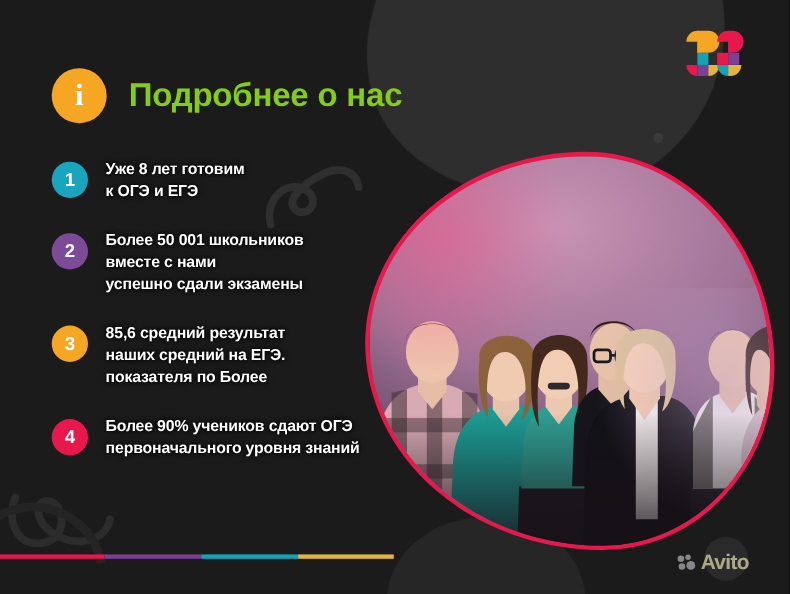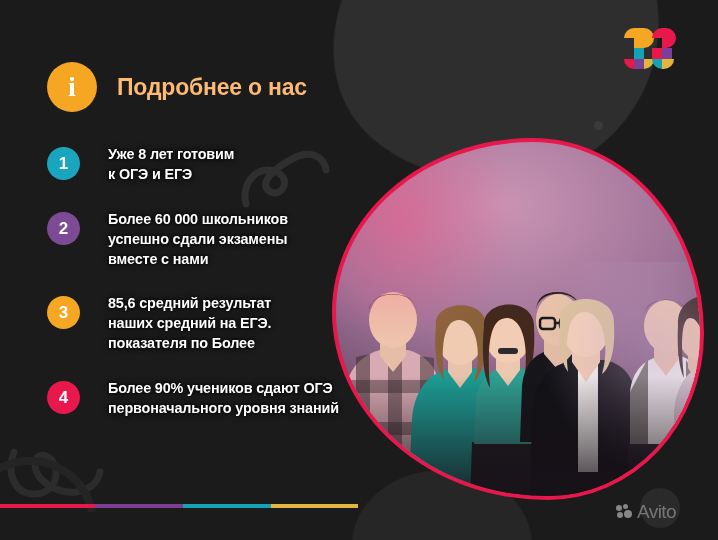--- a/index.html
+++ b/index.html
@@ -44,35 +44,35 @@
     position:absolute;left:47px;top:62px;display:flex;align-items:center;gap:20px;
   }
   .info-badge{
     width:50px;height:50px;border-radius:50%;
     background:#f5a623;
     display:flex;align-items:center;justify-content:center;
     color:#ffffff;font-size:28px;font-weight:bold;line-height:1;
     font-family:"Liberation Serif","DejaVu Serif",serif;
   }
   .heading-text{
-    color:#fdba74;font-size:23px;font-weight:bold;letter-spacing:-0.2px;
+    color:#84cc16;font-size:30px;font-weight:bold;letter-spacing:-0.2px;
     white-space:nowrap;
   }
 
   
   .list{position:absolute;left:47px;top:145px;width:310px;}
   .item{display:flex;align-items:flex-start;margin-bottom:22px;}
   .num{
     flex:0 0 auto;width:33px;height:33px;border-radius:50%;
     display:flex;align-items:center;justify-content:center;
     color:#ffffff;font-size:17px;font-weight:bold;line-height:1;
     margin-top:2px;
   }
   .item-text{
-    margin-left:28px;color:#ffffff;font-size:14.4px;line-height:1.38;
+    margin-left:16px;color:#ffffff;font-size:14.4px;line-height:1.38;
     font-weight:bold;letter-spacing:-0.15px;
     text-shadow:0 0 3px rgba(0,0,0,0.95), 0 0 6px rgba(0,0,0,0.8);
     position:relative;z-index:4;
   }
   .item-text span{display:block;}
 
   
   .item.i1{margin-bottom:25px;}
   .item.i2{margin-bottom:25px;}
   .item.i3{margin-bottom:25px;}
@@ -118,21 +118,21 @@
   .avito{
     position:absolute;left:616px;top:502px;display:flex;align-items:center;gap:4px;
     z-index:6;opacity:0.62;
   }
   .avito-mark{width:17px;height:15px;position:relative;flex:0 0 auto;}
   .avito-mark i{position:absolute;border-radius:50%;background:#c9c9c9;}
   .avito-mark i.a{left:0;top:1px;width:6px;height:6px;}
   .avito-mark i.b{left:7px;top:0;width:5px;height:5px;}
   .avito-mark i.c{left:1px;top:8px;width:6px;height:6px;}
   .avito-mark i.d{left:8px;top:6px;width:8px;height:8px;}
-  .avito-text{color:#a3a3a3;font-size:19px;font-weight:normal;letter-spacing:-0.6px;line-height:1;}
+  .avito-text{color:#fef9c3;font-size:19px;font-weight:bold;letter-spacing:-0.6px;line-height:1;}
 </style>
 </head>
 <body>
 
 <div class="slide">
 
   <div class="bg-blob-a"></div>
   <div class="bg-blob-b"></div>
   <div class="bg-dot d1"></div>
   <div class="bg-dot d2"></div>
@@ -177,23 +177,23 @@
       <div class="num" style="background: rgb(25, 165, 189);">1</div>
       <div class="item-text">
         <span>Уже 8 лет готовим</span>
         <span>к ОГЭ и ЕГЭ</span>
       </div>
     </div>
 
     <div class="item i2">
       <div class="num" style="background: rgb(125, 74, 150);">2</div>
       <div class="item-text">
-        <span>Более 60 000 школьников</span>
+        <span>Более 50 001 школьников</span>
+        <span>вместе с нами</span>
         <span>успешно сдали экзамены</span>
-        <span>вместе с нами</span>
       </div>
     </div>
 
     <div class="item i3">
       <div class="num" style="background: rgb(245, 166, 35);">3</div>
       <div class="item-text">
         <span>85,6 средний результат</span>
         <span>наших средний на ЕГЭ.</span>
         <span>показателя по Более</span>
       </div>

